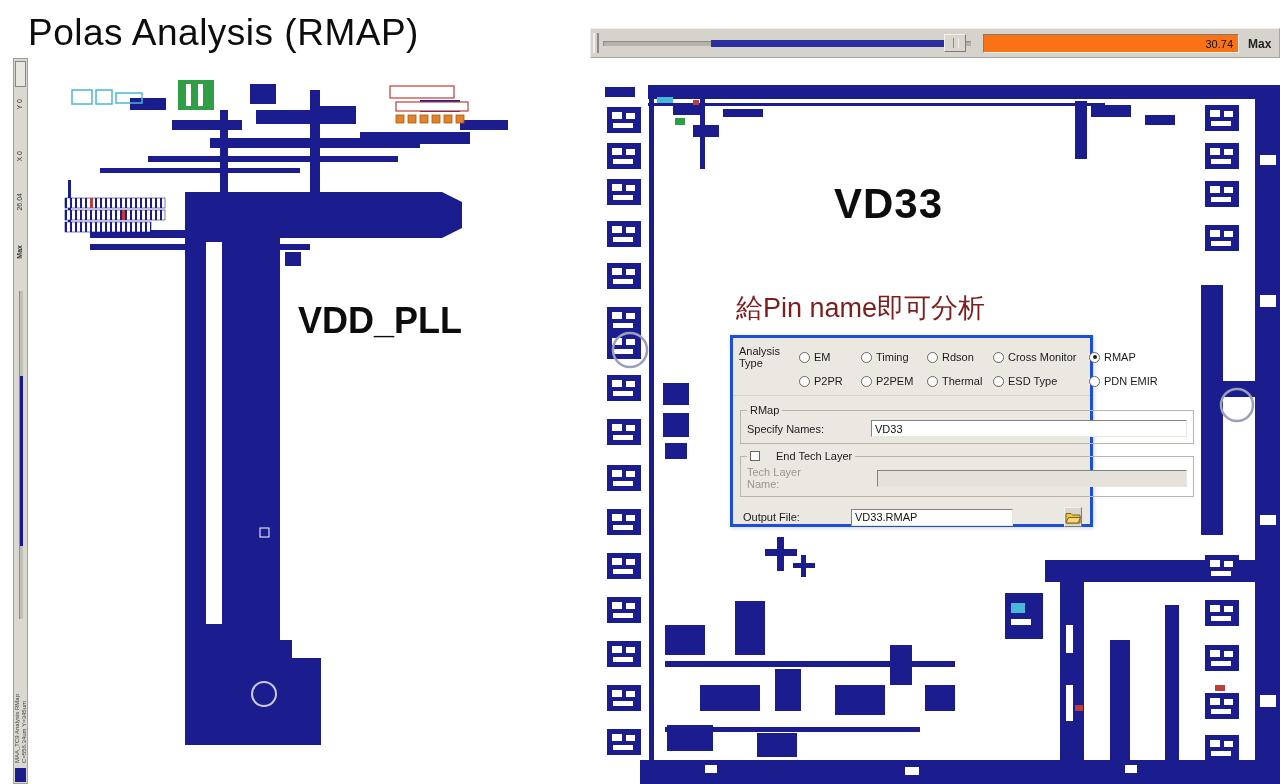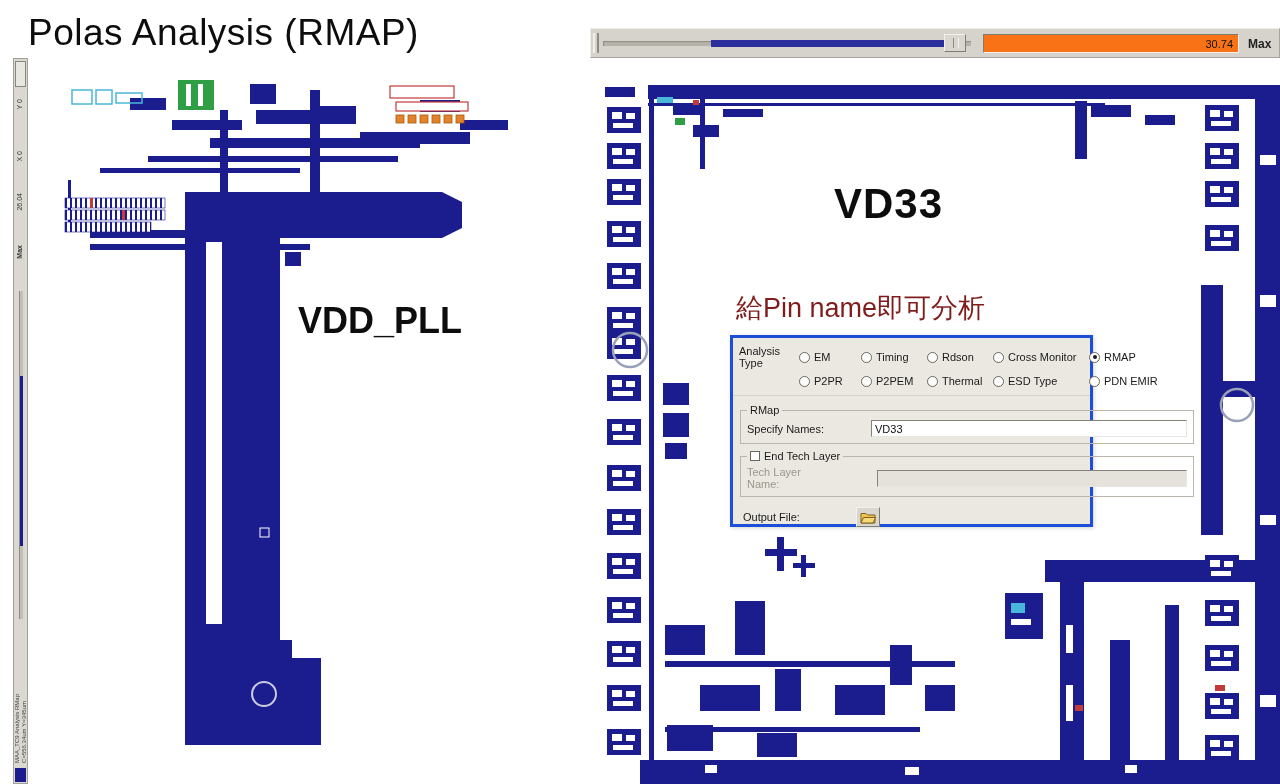--- a/index.html
+++ b/index.html
@@ -46,21 +46,21 @@
   
   .dialog { position:absolute; left:730px; top:335px; width:363px; height:192px; background:#ebe8e1; border:3px solid #1d4ed8; box-shadow:1px 1px 4px rgba(0,0,0,0.18); font-size:11px; color:#1a1a1a; }
   .radio-grid { display:grid; grid-template-columns:60px 62px 66px 66px 96px auto; align-items:center; row-gap:6px; padding:7px 4px 8px 6px; border-bottom:1px solid #d6d2c8; }
   .dlg-label { font-size:11px; }
   .radio { display:flex; align-items:center; gap:4px; cursor:default; white-space:nowrap; }
   .rb { width:11px; height:11px; border-radius:50%; background:#fff; border:1px solid #6a675f; position:relative; flex:0 0 auto; }
   .radio.selected .rb::after { content:""; position:absolute; left:2.5px; top:2.5px; width:4px; height:4px; border-radius:50%; background:#1c1c1c; }
   fieldset { border:1px solid #b9b5aa; margin:6px 7px 0 7px; padding:2px 6px 6px 6px; }
   fieldset.nets { margin-top:8px; }
   legend { font-size:11px; padding:0 3px; }
-  .checkbox { display:flex; align-items:center; gap:4px; }
+  .checkbox { display:flex; align-items:center; gap:16px; }
   .cb { width:10px; height:10px; background:#fff; border:1px solid #6a675f; flex:0 0 auto; }
   .frow { display:flex; align-items:center; margin-top:2px;gap:46px; }
   .frow .flabel { flex:0 0 auto; }
   .fin { height:17px; border:1px solid; border-color:#85827a #e8e6e0 #e8e6e0 #85827a; background:#fff; font-size:11px; padding:0 3px; font-family:inherit; color:#111; }
   .nets .flabel { width:78px; }
   .nets .fin { width:316px; }
   .tech .flabel { width:84px; color:#9b978c; }
   .tech .fin { width:310px; background:#e5e2db; }
   .frow.out { margin:10px 8px 0 10px; }
   .out .flabel { width:62px; }
@@ -331,20 +331,21 @@
         </label>
       </legend>
       <div class="frow">
         <span class="flabel">Tech Layer Name:</span>
         <input class="fin" disabled="" value="" style="">
       </div>
     </fieldset>
 
     <div class="frow out">
       <span class="flabel">Output File:</span>
+      <input class="fin" value="VD33.RMAP" style="">
       <button class="browse">
         <svg width="16" height="13" viewBox="0 0 16 13">
           <path d="M1 12 V2.5 h5 l1.5 1.5 H15 V12 Z" fill="#f0c44a" stroke="#7e621e" stroke-width="1"></path>
           <path d="M1 12 L3.5 6.5 H15.5 L13 12 Z" fill="#f7d878" stroke="#7e621e" stroke-width="1"></path>
         </svg>
       </button>
     </div>
   </div>
 
 </div>

